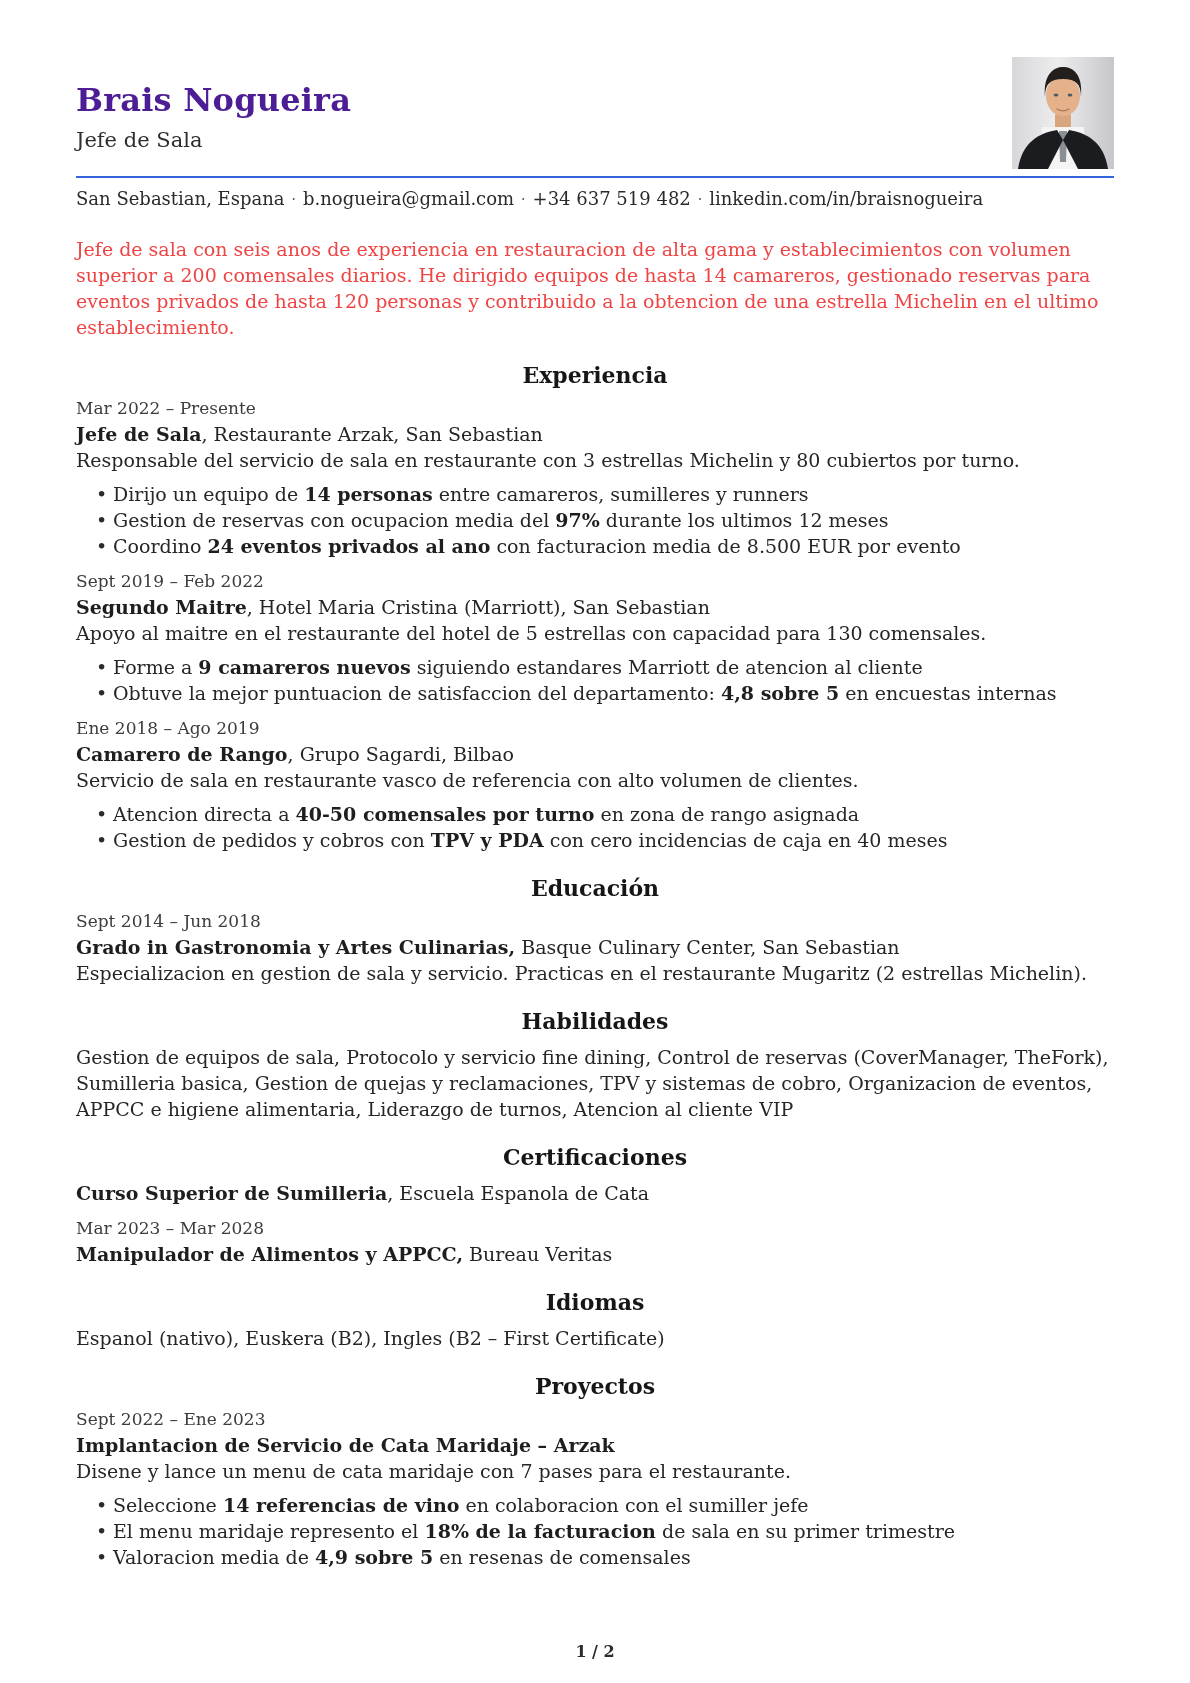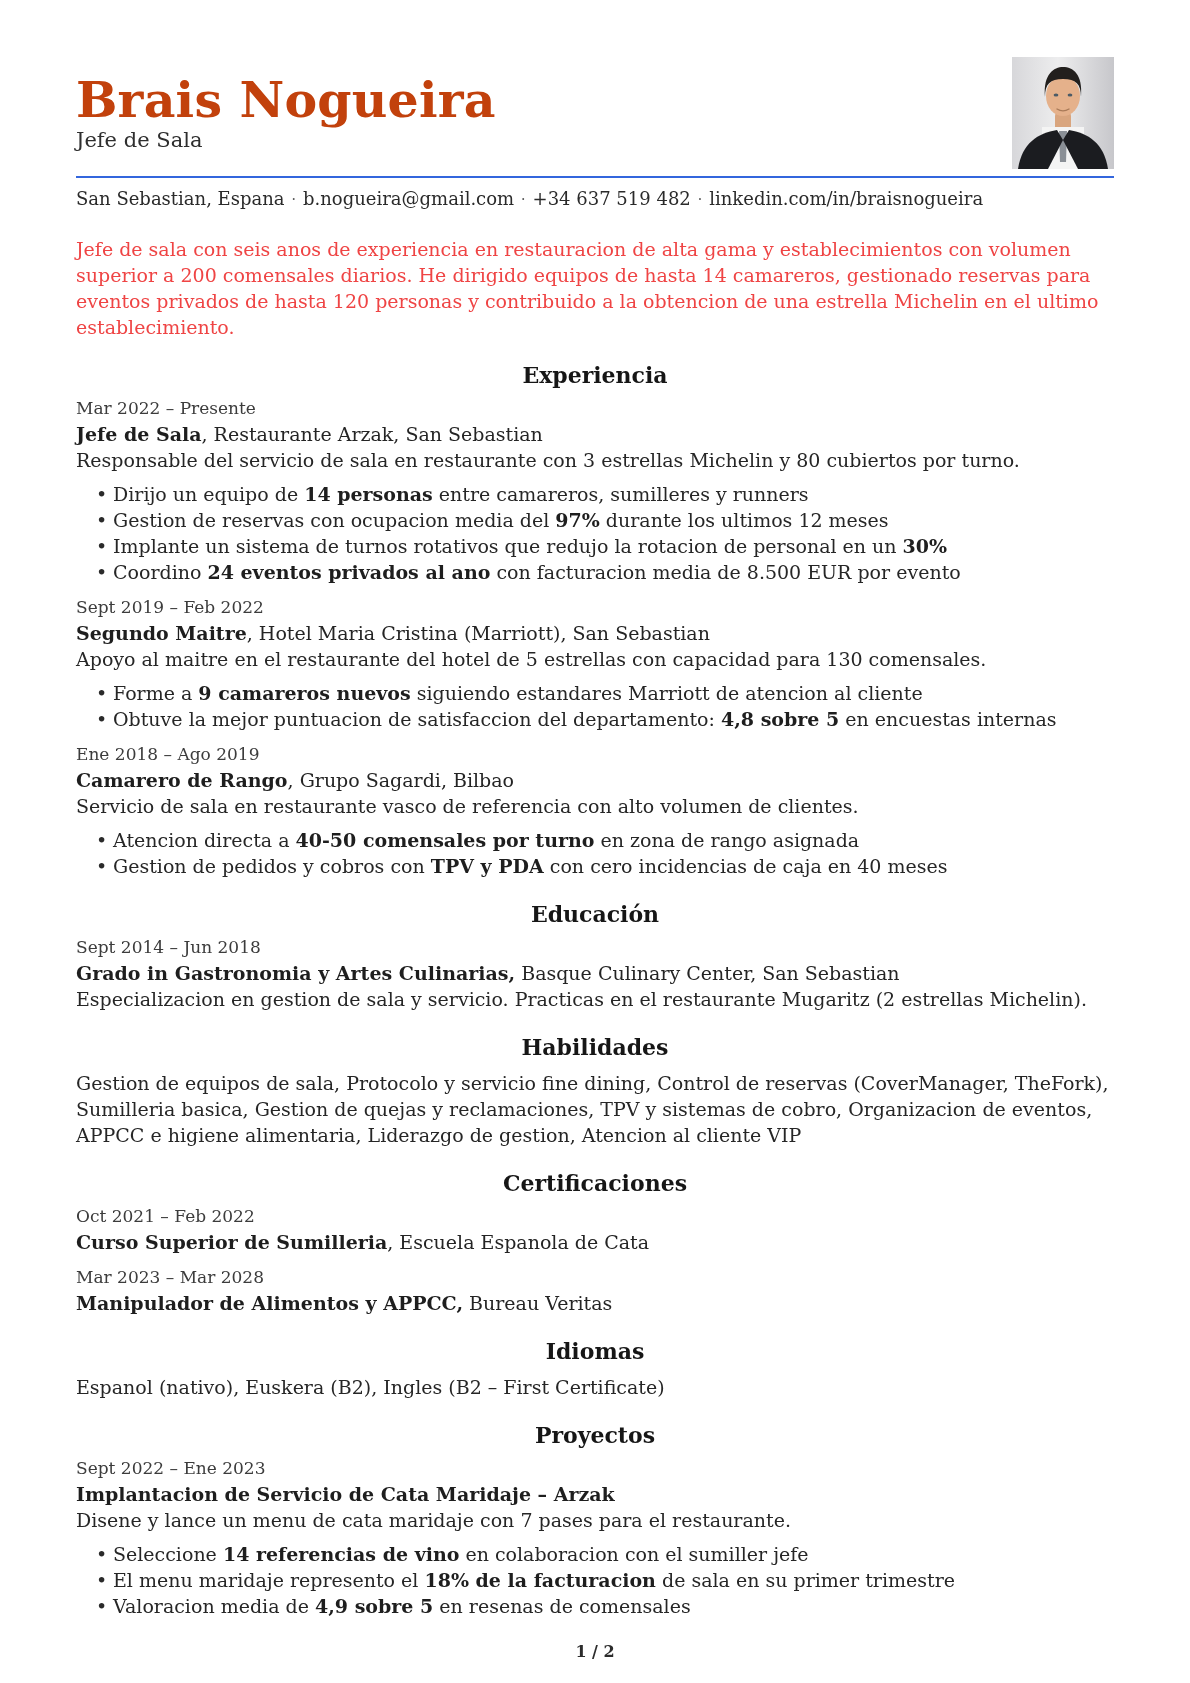--- a/index.html
+++ b/index.html
@@ -1,21 +1,21 @@
 <!DOCTYPE html>
 <html><head>
 <meta charset="utf-8">
 <style>
   * { margin: 0; padding: 0; box-sizing: border-box; }
   html, body { background: #ffffff; }
   body { width: 1190px; font-family: "DejaVu Serif", "Liberation Serif", serif; color: #222222; }
   .page { position: relative; width: 1190px; height: 1683px; background: #ffffff; padding: 0 76px; overflow: hidden; }
 
   .header { position: relative; padding-top: 76px; }
-  .name { font-size: 49px; line-height: 48px; font-weight: 700; color: #c2410c; letter-spacing: 0.2px; }
+  .name { font-size: 32px; line-height: 48px; font-weight: 700; color: #4c1d95; letter-spacing: 0.2px; }
   .subtitle { font-size: 21px; line-height: 28px; color: #2e2e2e; margin-top: 2px; }
   .rule { height: 2px; background: #3366dd; margin-top: 22px; }
   .photo { position: absolute; top: 57px; right: 0; width: 102px; height: 112px; overflow: hidden; }
   .photo svg { display: block; width: 100%; height: 100%; }
 
   .contact { margin-top: 8px; font-size: 18px; line-height: 26px; color: #2a2a2a; }
   .contact .sep { margin: 0 7px; color: #555; font-size: 14px; vertical-align: 1px; }
 
   .summary { margin-top: 24px; font-size: 19px; line-height: 26px; color: #ef4444; }
 
@@ -77,21 +77,20 @@
 
   <h2 class="section-heading">Experiencia</h2>
 
   <section class="entry">
     <div class="date">Mar 2022 – Presente</div>
     <div class="role"><b>Jefe de Sala</b><span>, Restaurante Arzak, San Sebastian</span></div>
     <p class="desc">Responsable del servicio de sala en restaurante con 3 estrellas Michelin y 80 cubiertos por turno.</p>
     <ul class="bullets">
       <li><span>Dirijo un equipo de </span><b>14 personas</b><span> entre camareros, sumilleres y runners</span></li>
       <li><span>Gestion de reservas con ocupacion media del </span><b>97%</b><span> durante los ultimos 12 meses</span></li>
-      <li><span>Implante un sistema de turnos rotativos que redujo la rotacion de personal en un </span><b>30%</b></li>
       <li><span>Coordino </span><b>24 eventos privados al ano</b><span> con facturacion media de 8.500 EUR por evento</span></li>
     </ul>
   </section>
 
   <section class="entry">
     <div class="date">Sept 2019 – Feb 2022</div>
     <div class="role"><b>Segundo Maitre</b><span>, Hotel Maria Cristina (Marriott), San Sebastian</span></div>
     <p class="desc">Apoyo al maitre en el restaurante del hotel de 5 estrellas con capacidad para 130 comensales.</p>
     <ul class="bullets">
       <li><span>Forme a </span><b>9 camareros nuevos</b><span> siguiendo estandares Marriott de atencion al cliente</span></li>
@@ -111,26 +110,25 @@
 
   <h2 class="section-heading">Educación</h2>
 
   <section class="entry">
     <div class="date">Sept 2014 – Jun 2018</div>
     <div class="role"><b>Grado in Gastronomia y Artes Culinarias,</b><span> Basque Culinary Center, San Sebastian</span></div>
     <p class="desc">Especializacion en gestion de sala y servicio. Practicas en el restaurante Mugaritz (2 estrellas Michelin).</p>
   </section>
 
   <h2 class="section-heading">Habilidades</h2>
-  <p class="plain-text">Gestion de equipos de sala, Protocolo y servicio fine dining, Control de reservas (CoverManager, TheFork), Sumilleria basica, Gestion de quejas y reclamaciones, TPV y sistemas de cobro, Organizacion de eventos, APPCC e higiene alimentaria, Liderazgo de gestion, Atencion al cliente VIP</p>
+  <p class="plain-text">Gestion de equipos de sala, Protocolo y servicio fine dining, Control de reservas (CoverManager, TheFork), Sumilleria basica, Gestion de quejas y reclamaciones, TPV y sistemas de cobro, Organizacion de eventos, APPCC e higiene alimentaria, Liderazgo de turnos, Atencion al cliente VIP</p>
 
   <h2 class="section-heading">Certificaciones</h2>
 
   <section class="entry">
-    <div class="date">Oct 2021 – Feb 2022</div>
     <div class="role"><b>Curso Superior de Sumilleria</b><span>, Escuela Espanola de Cata</span></div>
   </section>
 
   <section class="entry">
     <div class="date">Mar 2023 – Mar 2028</div>
     <div class="role"><b>Manipulador de Alimentos y APPCC,</b><span> Bureau Veritas</span></div>
   </section>
 
   <h2 class="section-heading">Idiomas</h2>
   <p class="plain-text">Espanol (nativo), Euskera (B2), Ingles (B2 – First Certificate)</p>

